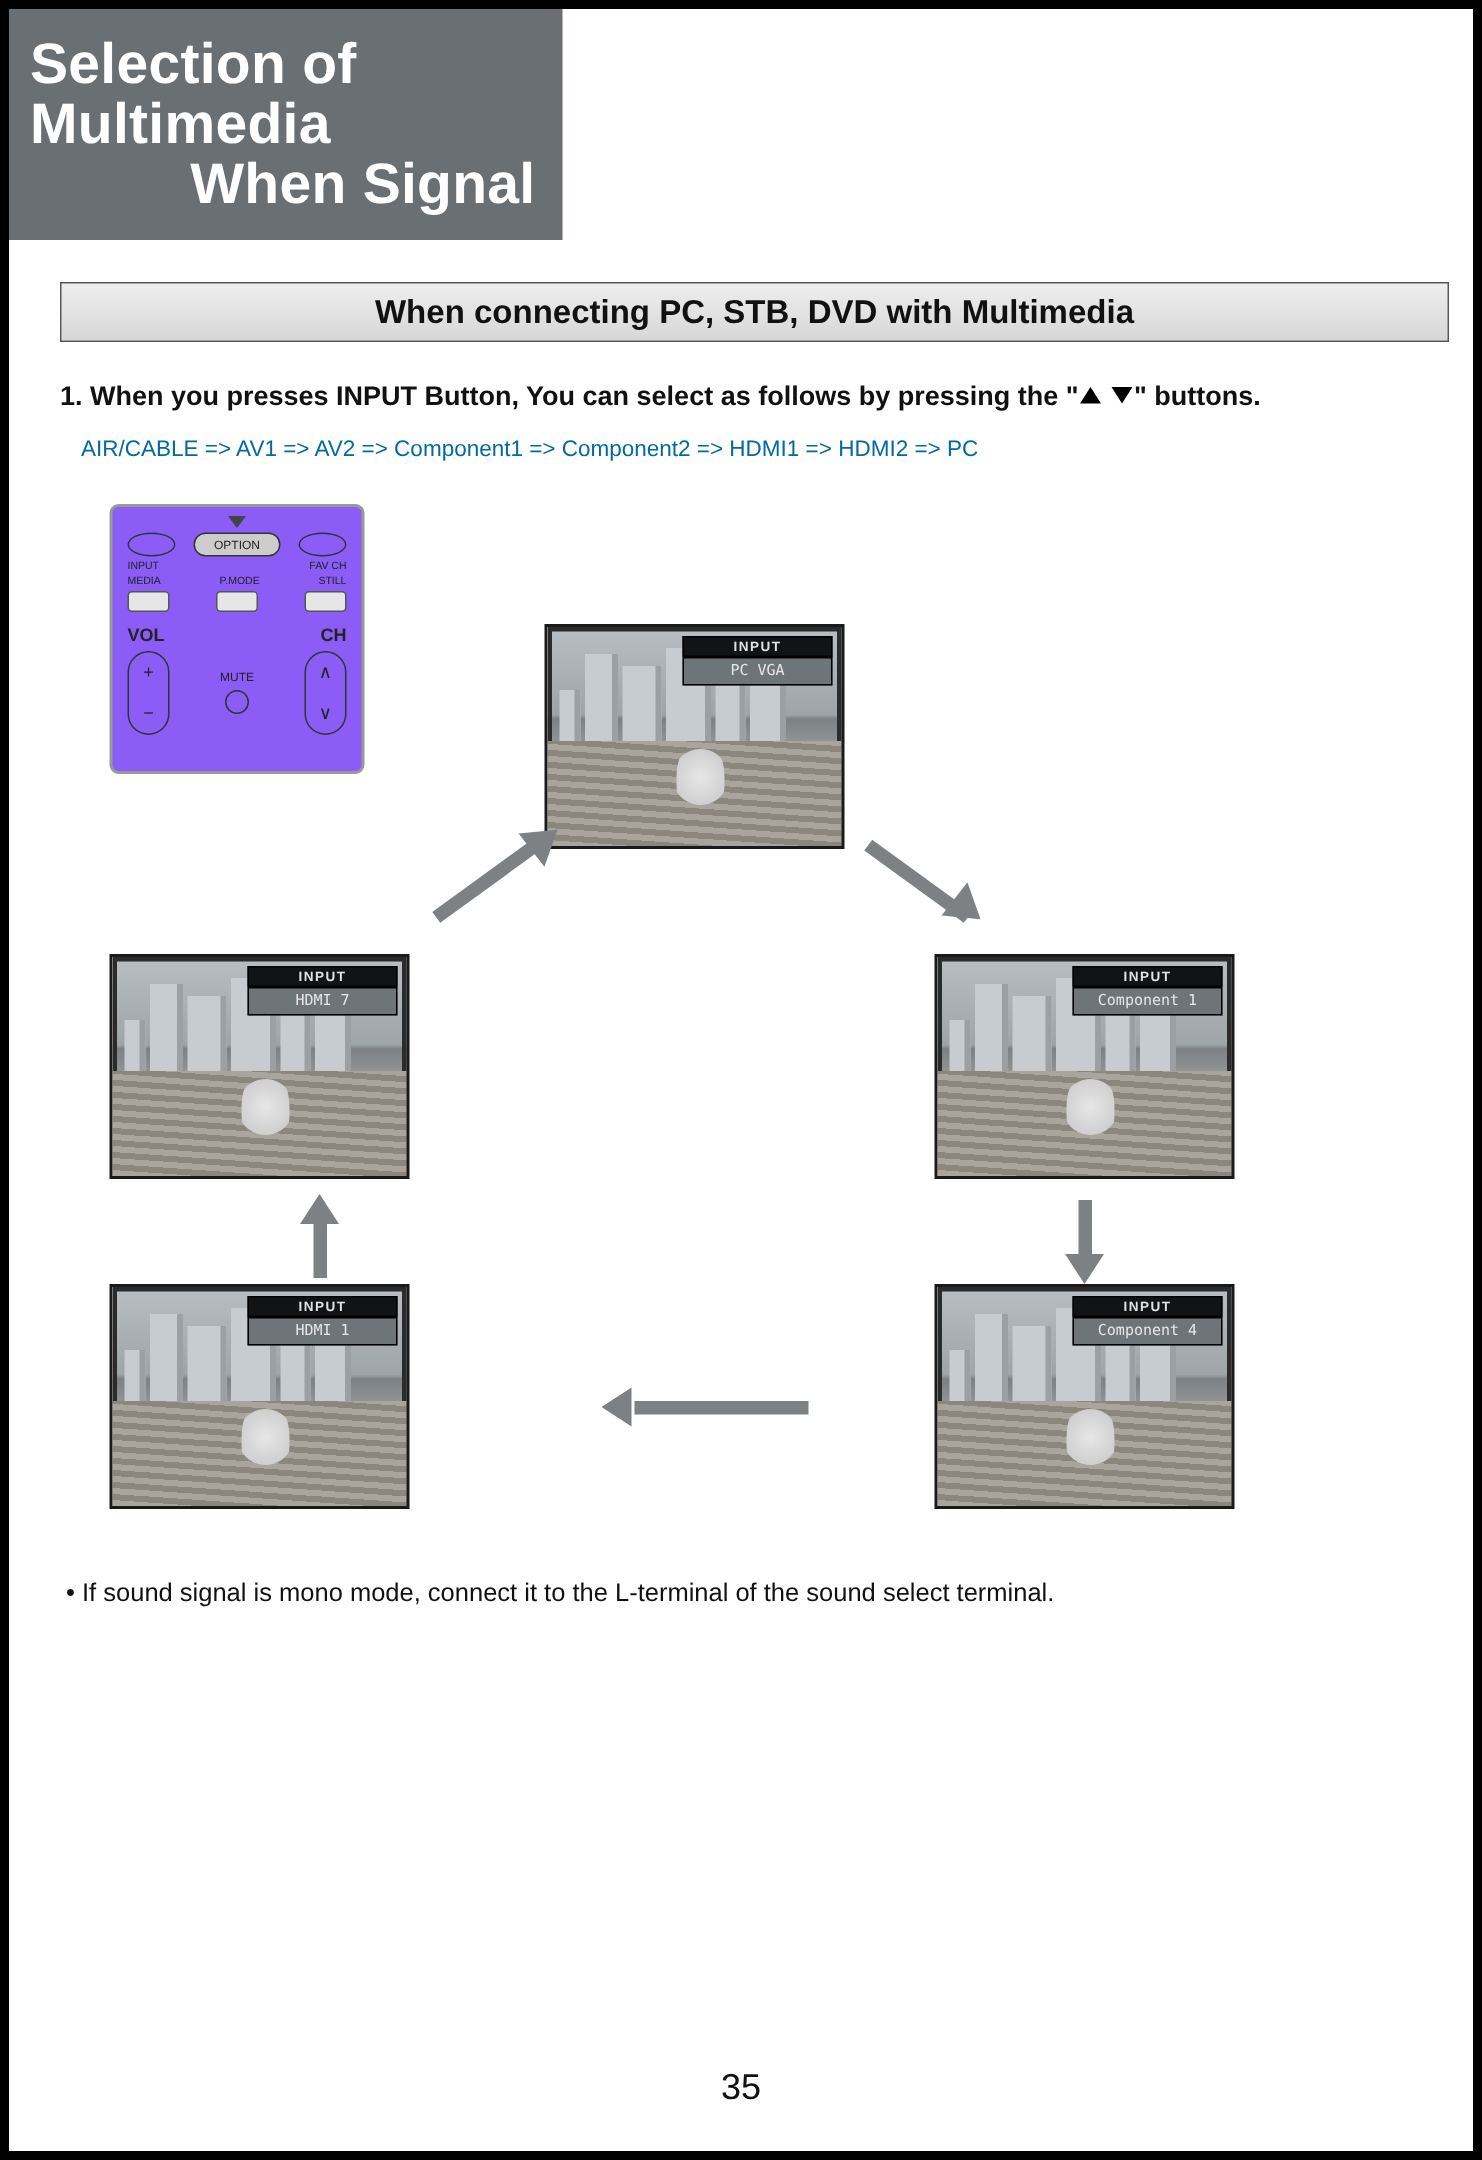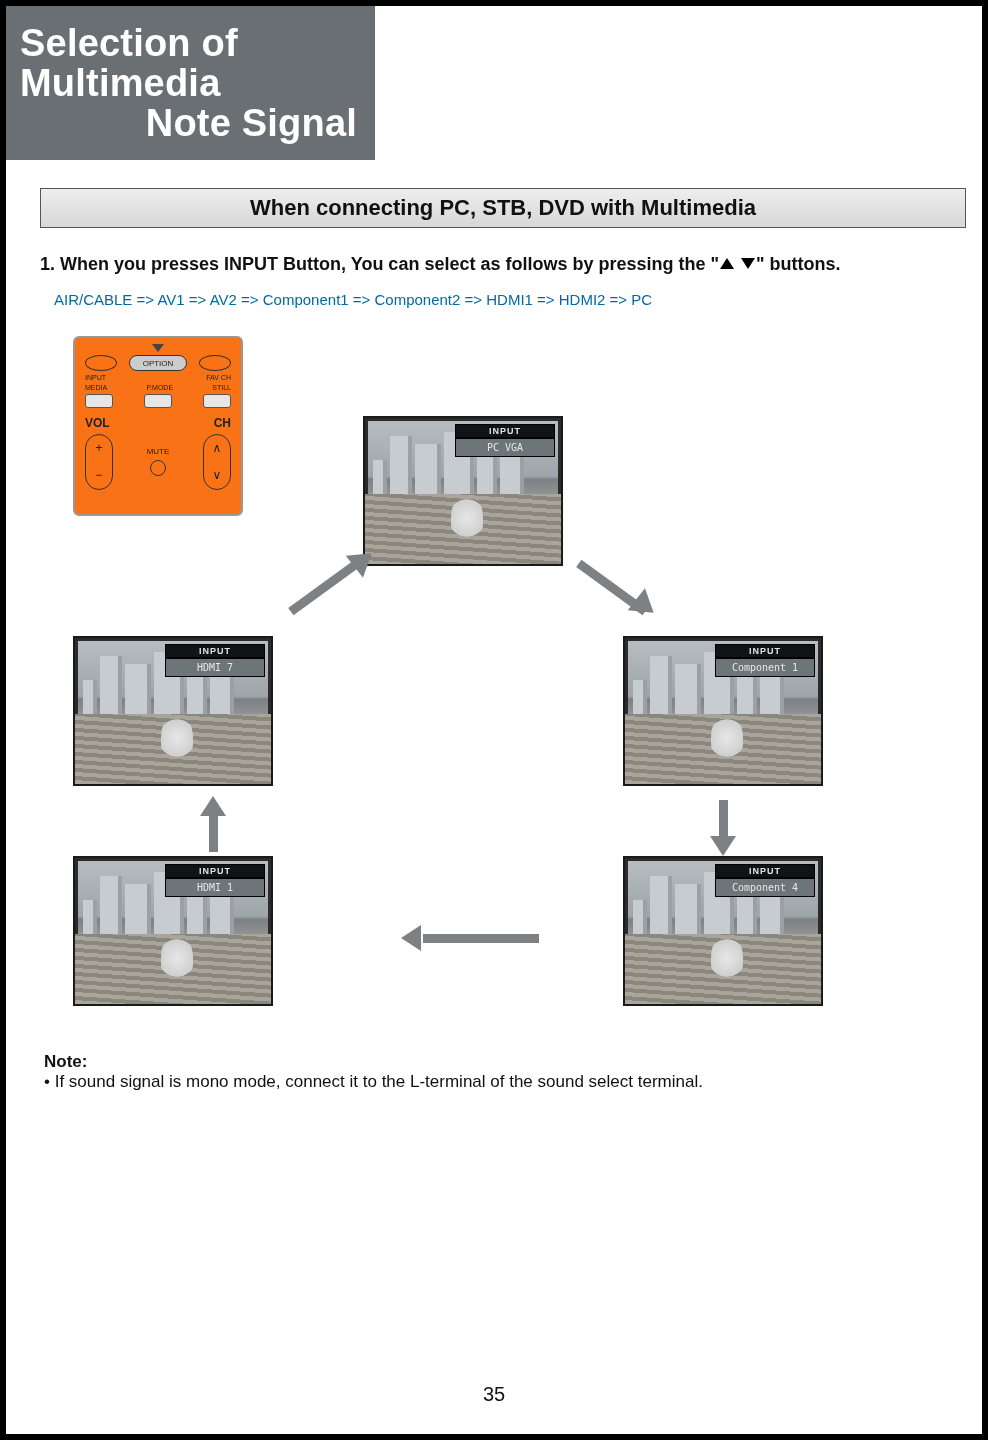--- a/index.html
+++ b/index.html
@@ -70,21 +70,21 @@
     width: 900px;
     height: 680px;
     margin: 0 auto;
   }
 
   
   .remote {
     position: absolute;
     left: 20px; top: 0;
     width: 170px; height: 180px;
-    background: #f97316;
+    background: #8b5cf6;
     border: 2px solid #999;
     border-radius: 6px;
     padding: 6px 10px 10px 10px;
     font-size: 9px;
     color: #222;
   }
   .remote .row { display:flex; align-items:center; justify-content:space-between; margin-top:3px;}
   .remote .small { width:28px;height:14px;border:1px solid #555;border-radius:3px;background:#e6e6e6; text-align:center; font-size:7px; line-height:14px;}
   .remote .option-btn { width:58px;height:16px;border:1px solid #333;border-radius:8px;background:#ccc;text-align:center;line-height:15px;font-size:8px;}
   .remote .oval { width:32px;height:16px;border:1px solid #333;border-radius:50%;}
@@ -175,32 +175,32 @@
 
   .note-block {
     margin: 36px 4px 0 4px;
     font-size: 17px;
     color:#111;
   }
   .note-block .note-label { font-weight:700; }
 
   .page-num {
     position:absolute; left:0; right:0; bottom:28px;
-    text-align:center; font-size:20px; color:#111;
+    text-align:center; font-size:24px; color:#111;
   }
 </style>
 </head>
 <body>
 
 <div class="page">
 
   <div class="title-block">
     <h1>
       <div>Selection of Multimedia</div>
-      <div class="title-line2">Note Signal</div>
+      <div class="title-line2">When Signal</div>
     </h1>
   </div>
 
   <div class="content">
 
     <div class="section-bar">When connecting PC, STB, DVD with Multimedia</div>
 
     <div class="step-head">
       <span>1. When you presses INPUT Button, You can select as follows by pressing the "</span><span class="tri-up"></span> <span class="tri-down"></span><span>" buttons.</span>
     </div>
@@ -357,21 +357,20 @@
           <div class="arr-head"></div>
         </div>
       <div class="arrow arr-bottom">
           <div class="arr-body"></div>
           <div class="arr-head"></div>
         </div>
 
     </div>
 
     <div class="note-block">
-      <div class="note-label">Note:</div>
       <div>• If sound signal is mono mode, connect it to the L-terminal of the sound select terminal.</div>
     </div>
 
   </div>
 
   <div class="page-num">35</div>
 
 </div>
 
 </body></html>

